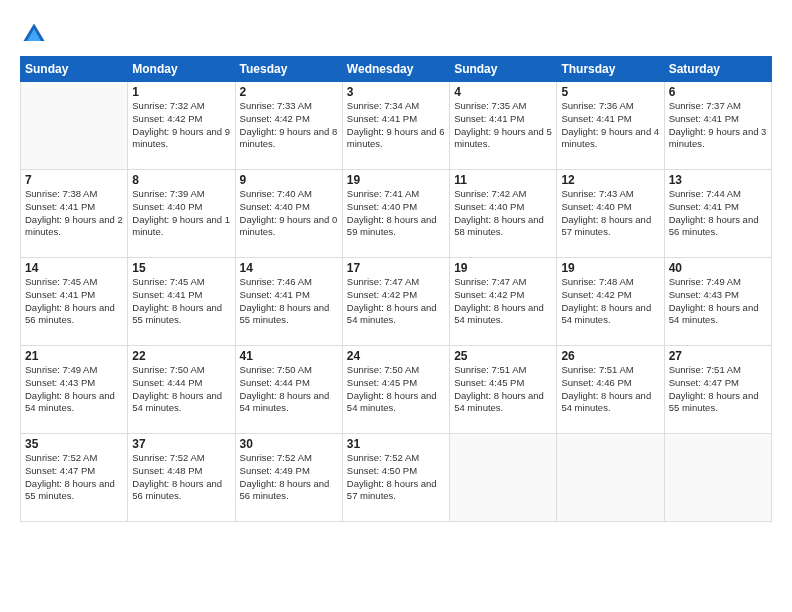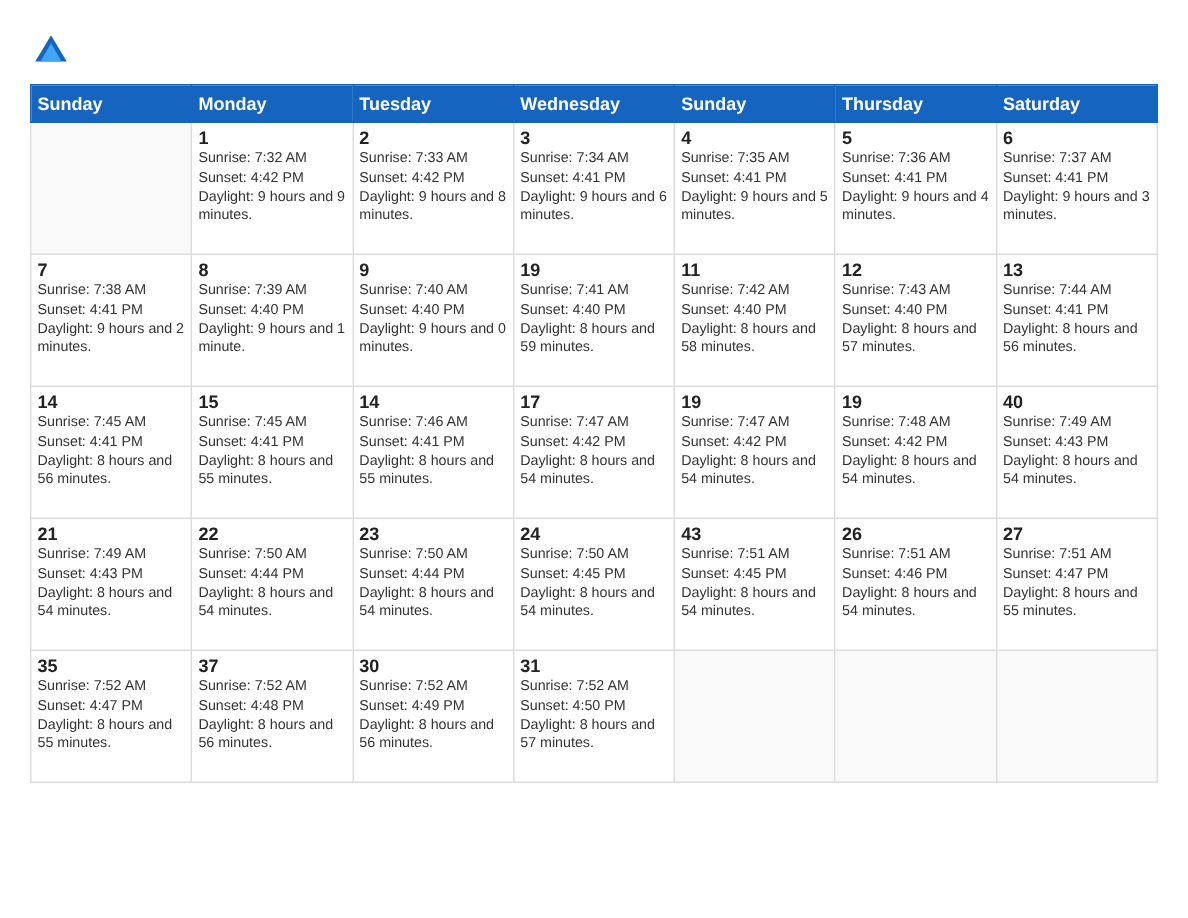--- a/index.html
+++ b/index.html
@@ -220,29 +220,29 @@
         <tr class="week-row">
           <td>
             <div class="cell-day">21</div>
             <div class="cell-info">Sunrise: 7:49 AM<br>Sunset: 4:43 PM<br>Daylight: 8 hours and 54 minutes.</div>
           </td>
           <td>
             <div class="cell-day">22</div>
             <div class="cell-info">Sunrise: 7:50 AM<br>Sunset: 4:44 PM<br>Daylight: 8 hours and 54 minutes.</div>
           </td>
           <td>
-            <div class="cell-day">23</div>
+            <div class="cell-day">41</div>
             <div class="cell-info">Sunrise: 7:50 AM<br>Sunset: 4:44 PM<br>Daylight: 8 hours and 54 minutes.</div>
           </td>
           <td>
             <div class="cell-day">24</div>
             <div class="cell-info">Sunrise: 7:50 AM<br>Sunset: 4:45 PM<br>Daylight: 8 hours and 54 minutes.</div>
           </td>
           <td>
-            <div class="cell-day">43</div>
+            <div class="cell-day">25</div>
             <div class="cell-info">Sunrise: 7:51 AM<br>Sunset: 4:45 PM<br>Daylight: 8 hours and 54 minutes.</div>
           </td>
           <td>
             <div class="cell-day">26</div>
             <div class="cell-info">Sunrise: 7:51 AM<br>Sunset: 4:46 PM<br>Daylight: 8 hours and 54 minutes.</div>
           </td>
           <td>
             <div class="cell-day">27</div>
             <div class="cell-info">Sunrise: 7:51 AM<br>Sunset: 4:47 PM<br>Daylight: 8 hours and 55 minutes.</div>
           </td>

